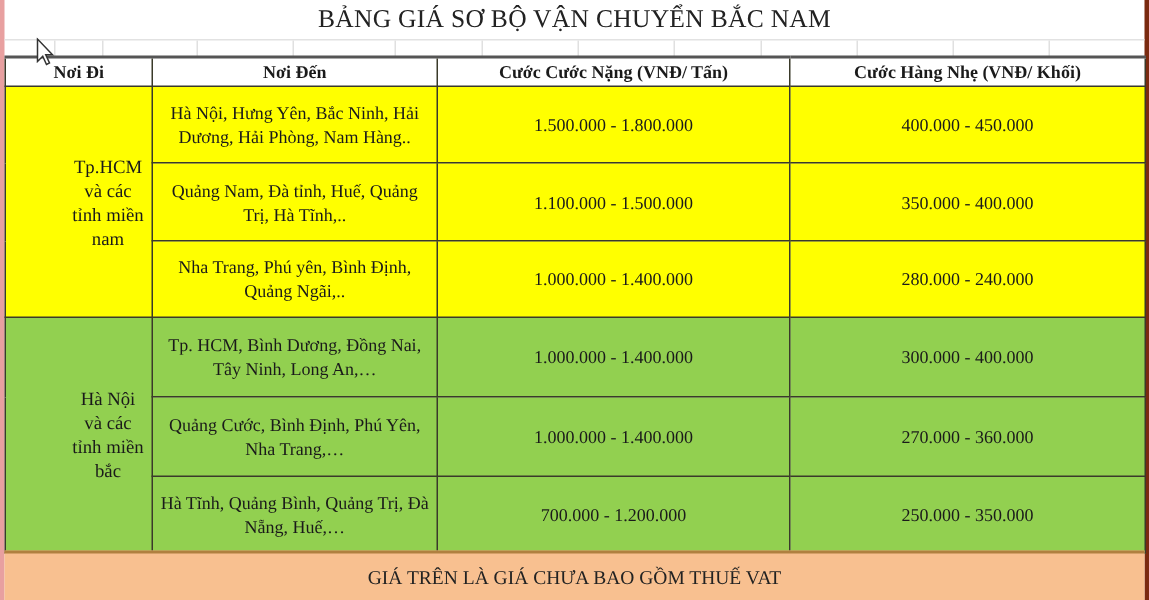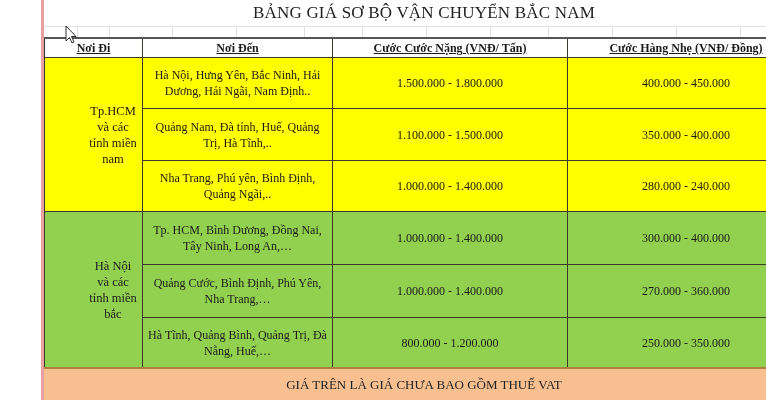--- a/index.html
+++ b/index.html
@@ -1,21 +1,21 @@
 <!DOCTYPE html>
 <html><head>
   <meta charset="utf-8">
   <style>
     html, body { margin: 0; padding: 0; }
     body {
       width: 766px; height: 400px; overflow: hidden; background: #ffffff;
       font-family: "Liberation Serif", "DejaVu Serif", serif; color: #1a1a1a;
       position: relative;
     }
-    .sheet { position: absolute; left: 0; top: 0; width: 678px; height: 400px; margin-left: 41px; }
+    .sheet { position: absolute; left: 0; top: 0; width: 678px; height: 400px; }
     .left-edge { position: absolute; left: 0; top: 0; width: 3px; height: 400px; background: #e8a0a0; }
     .right-edge { position: absolute; left: 763px; top: 0; width: 3px; height: 400px; background: #7a2a10; }
     .title {
       position: absolute; left: 3px; top: 0; width: 760px; height: 26px;
       text-align: center; font-size: 17px; line-height: 26px; letter-spacing: 0.2px;
       color: #222;
     }
     .gridrow {
       position: absolute; left: 3px; top: 26px; width: 760px; height: 11px;
       border-top: 1px solid #e2e2e2;
@@ -25,21 +25,20 @@
       position: absolute; left: 3px; top: 37px; width: 760px;
       border-collapse: collapse; table-layout: fixed;
     }
     table.price td, table.price th {
       border: 1px solid #3a3a2a; text-align: center; vertical-align: middle;
       padding: 0 4px; font-size: 12px; line-height: 16px;
     }
     table.price th {
       background: #ffffff; font-weight: bold; height: 18px; font-size: 12px;
       border-top: 2px solid #555;
-      text-decoration: underline;
     }
     .yellow td { background: #ffff00; }
     .green td { background: #92d050; }
     .yellow td.origin, .green td.origin { font-size: 12.5px; padding-left: 43px; }
     .row-y1 td { height: 50px; }
     .row-y2 td { height: 51px; }
     .row-y3 td { height: 50px; }
     .row-g1 td { height: 52px; }
     .row-g2 td { height: 52px; }
     .row-g3 td { height: 50px; }
@@ -79,26 +78,26 @@
       <col style="width:98px">
       <col style="width:190px">
       <col style="width:235px">
       <col style="width:237px">
     </colgroup>
     <tbody>
         <tr>
       <th>Nơi Đi</th>
       <th>Nơi Đến</th>
       <th>Cước Cước Nặng (VNĐ/ Tấn)</th>
-      <th>Cước Hàng Nhẹ (VNĐ/ Đồng)</th>
+      <th>Cước Hàng Nhẹ (VNĐ/ Khối)</th>
     </tr>
 
     <tr class="yellow row-y1">
       <td class="origin" rowspan="3">Tp.HCM và các tỉnh miền nam</td>
-      <td>Hà Nội, Hưng Yên, Bắc Ninh, Hải Dương, Hải Ngãi, Nam Định..</td>
+      <td>Hà Nội, Hưng Yên, Bắc Ninh, Hải Dương, Hải Phòng, Nam Hàng..</td>
       <td>1.500.000 - 1.800.000</td>
       <td>400.000 - 450.000</td>
     </tr>
     <tr class="yellow row-y2">
       <td>Quảng Nam, Đà tỉnh, Huế, Quảng Trị, Hà Tĩnh,..</td>
       <td>1.100.000 - 1.500.000</td>
       <td>350.000 - 400.000</td>
     </tr>
     <tr class="yellow row-y3">
       <td>Nha Trang, Phú yên, Bình Định, Quảng Ngãi,..</td>
@@ -112,21 +111,21 @@
       <td>1.000.000 - 1.400.000</td>
       <td>300.000 - 400.000</td>
     </tr>
     <tr class="green row-g2">
       <td>Quảng Cước, Bình Định, Phú Yên, Nha Trang,…</td>
       <td>1.000.000 - 1.400.000</td>
       <td>270.000 - 360.000</td>
     </tr>
     <tr class="green row-g3">
       <td>Hà Tĩnh, Quảng Bình, Quảng Trị, Đà Nẵng, Huế,…</td>
-      <td>800.000 - 1.200.000</td>
+      <td>700.000 - 1.200.000</td>
       <td>250.000 - 350.000</td>
     </tr>
   </tbody>
     </table>
 
   <div class="footer">GIÁ TRÊN LÀ GIÁ CHƯA BAO GỒM THUẾ VAT</div>
 
   <svg class="cursor" viewBox="0 0 14 20">
     <path d="M1 1 L1 16 L4.5 12.5 L7 18 L9 17 L6.5 11.5 L11 11.5 Z" fill="#ffffff" stroke="#333" stroke-width="1"></path>
   </svg>

